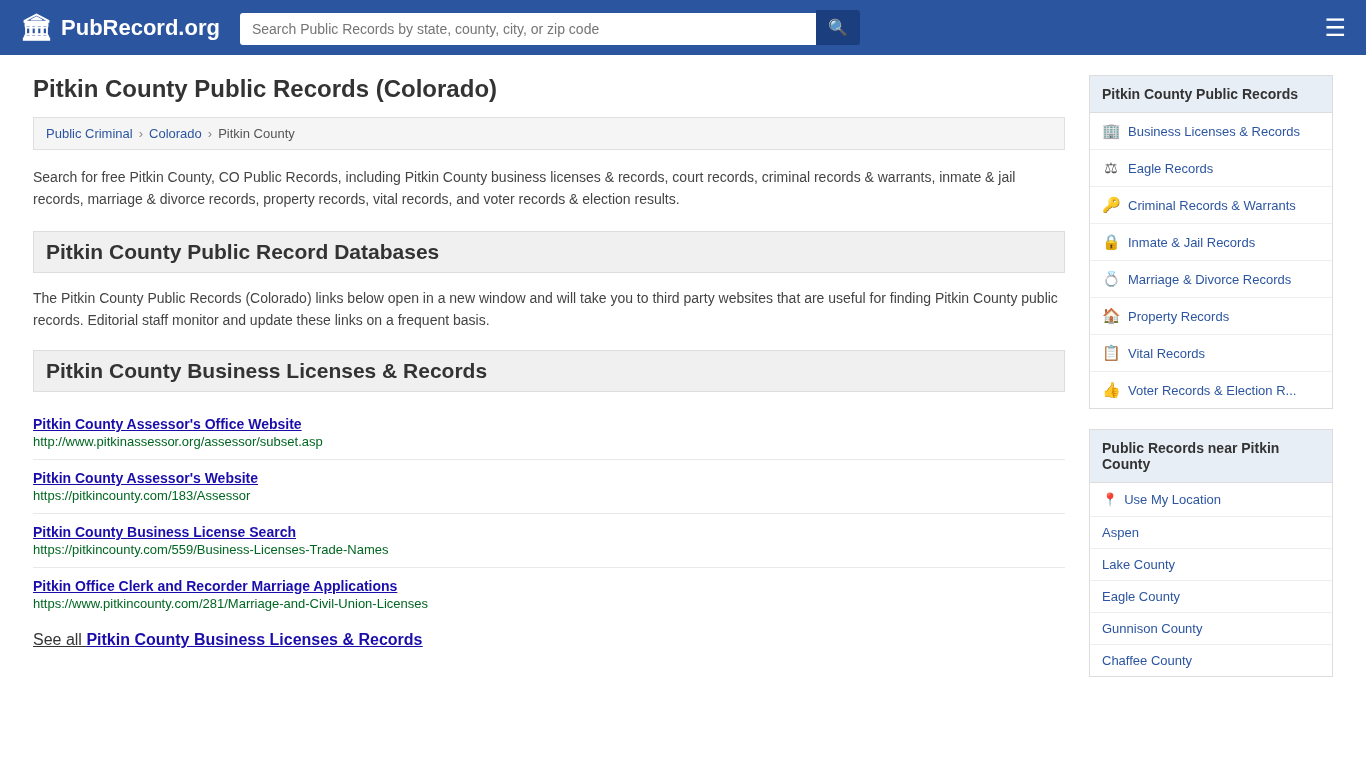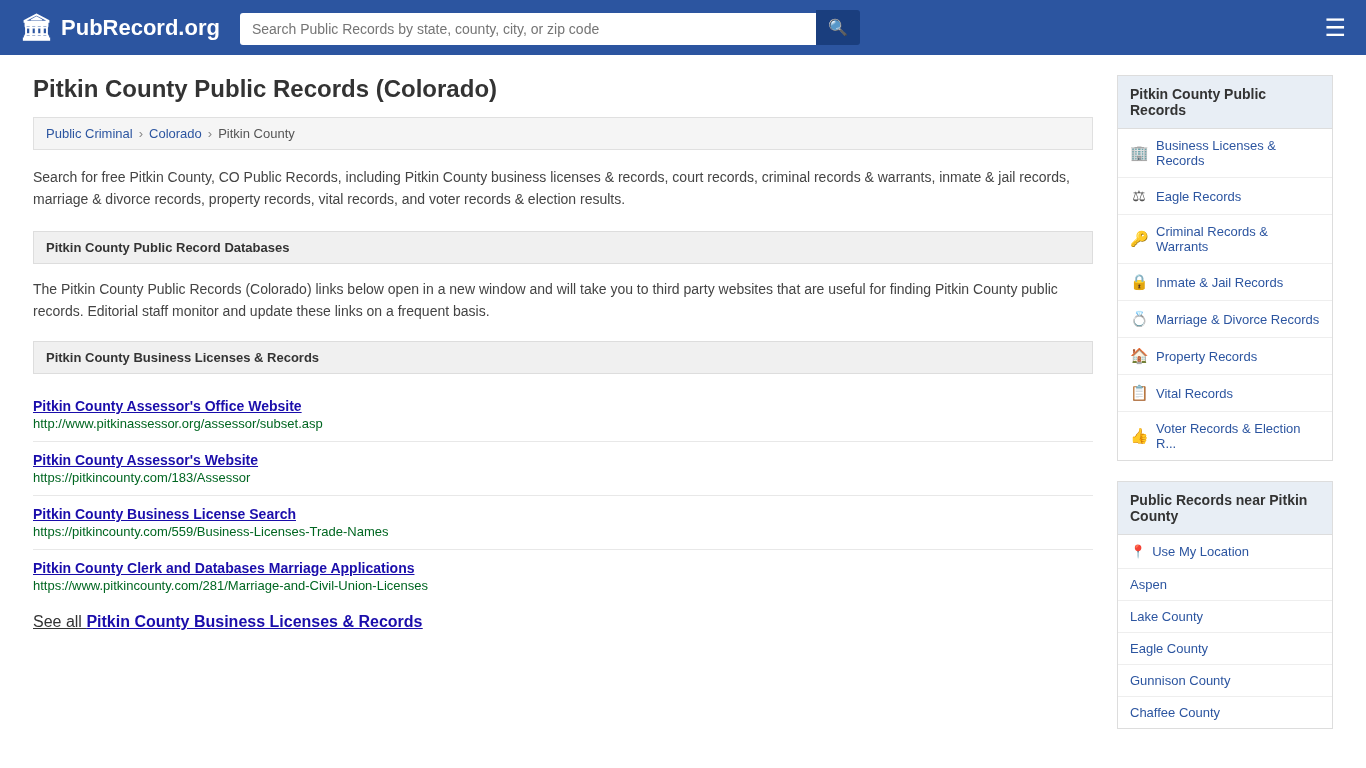--- a/index.html
+++ b/index.html
@@ -56,21 +56,21 @@
 
     
     .container {
       max-width: 1340px;
       margin: 0 auto;
       padding: 20px 20px;
       display: flex;
       gap: 24px;
     }
     .main { flex: 1; min-width: 0; }
-    .sidebar { width: 216px; flex-shrink: 0; }
+    .sidebar { width: 244px; flex-shrink: 0; }
 
     
     .page-title {
       font-size: 24px;
       font-weight: bold;
       color: #333;
       margin-bottom: 14px;
     }
 
     
@@ -94,21 +94,21 @@
       line-height: 1.6;
       color: #444;
       margin-bottom: 20px;
     }
 
     
     .section-header {
       background: #f0f0f0;
       border: 1px solid #ddd;
       padding: 8px 12px;
-      font-size: 13px;
+      font-size: 21px;
       font-weight: bold;
       color: #333;
       margin-bottom: 14px;
     }
 
     
     .section-text {
       font-size: 14px;
       line-height: 1.6;
       color: #444;
@@ -241,21 +241,21 @@
       </div>
       <div class="record-item">
         <span class="record-title">Pitkin County Assessor's Website</span>
         <span class="record-url">https://pitkincounty.com/183/Assessor</span>
       </div>
       <div class="record-item">
         <span class="record-title">Pitkin County Business License Search</span>
         <span class="record-url">https://pitkincounty.com/559/Business-Licenses-Trade-Names</span>
       </div>
       <div class="record-item">
-        <span class="record-title">Pitkin County Clerk and Databases Marriage Applications</span>
+        <span class="record-title">Pitkin Office Clerk and Recorder Marriage Applications</span>
         <span class="record-url">https://www.pitkincounty.com/281/Marriage-and-Civil-Union-Licenses</span>
       </div>
     </div>
 
     <div class="see-all">
       <span>See all </span><a>Pitkin County Business Licenses &amp; Records</a>
     </div>
 
   </main>
 

